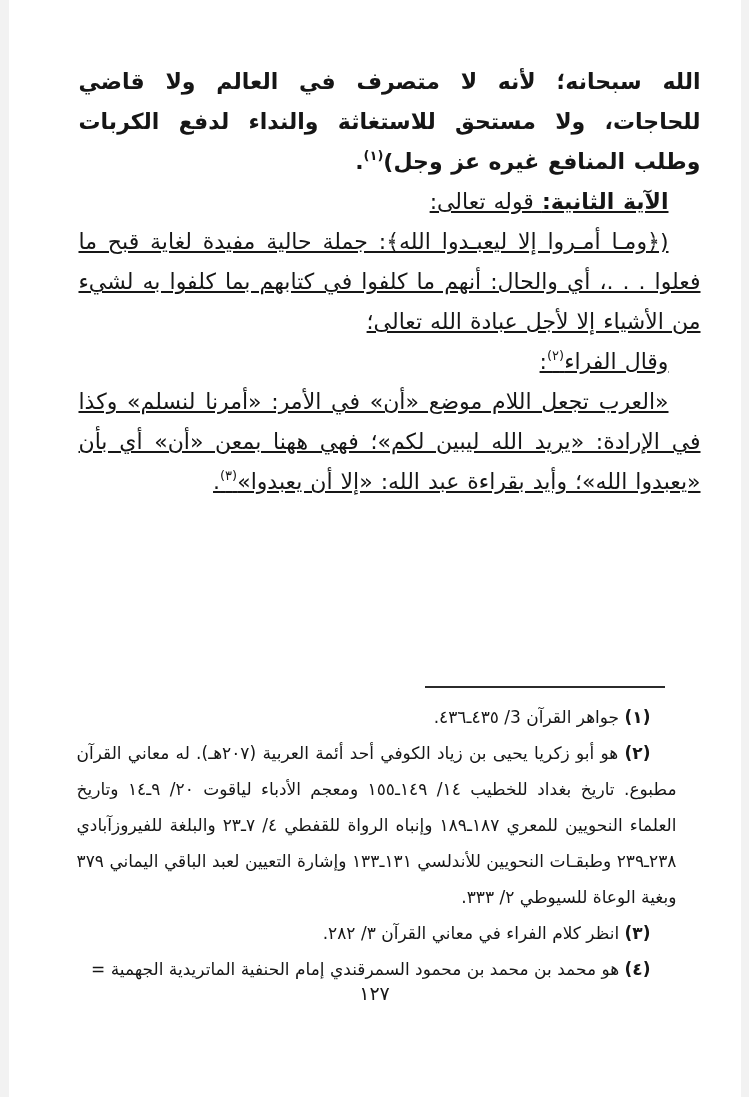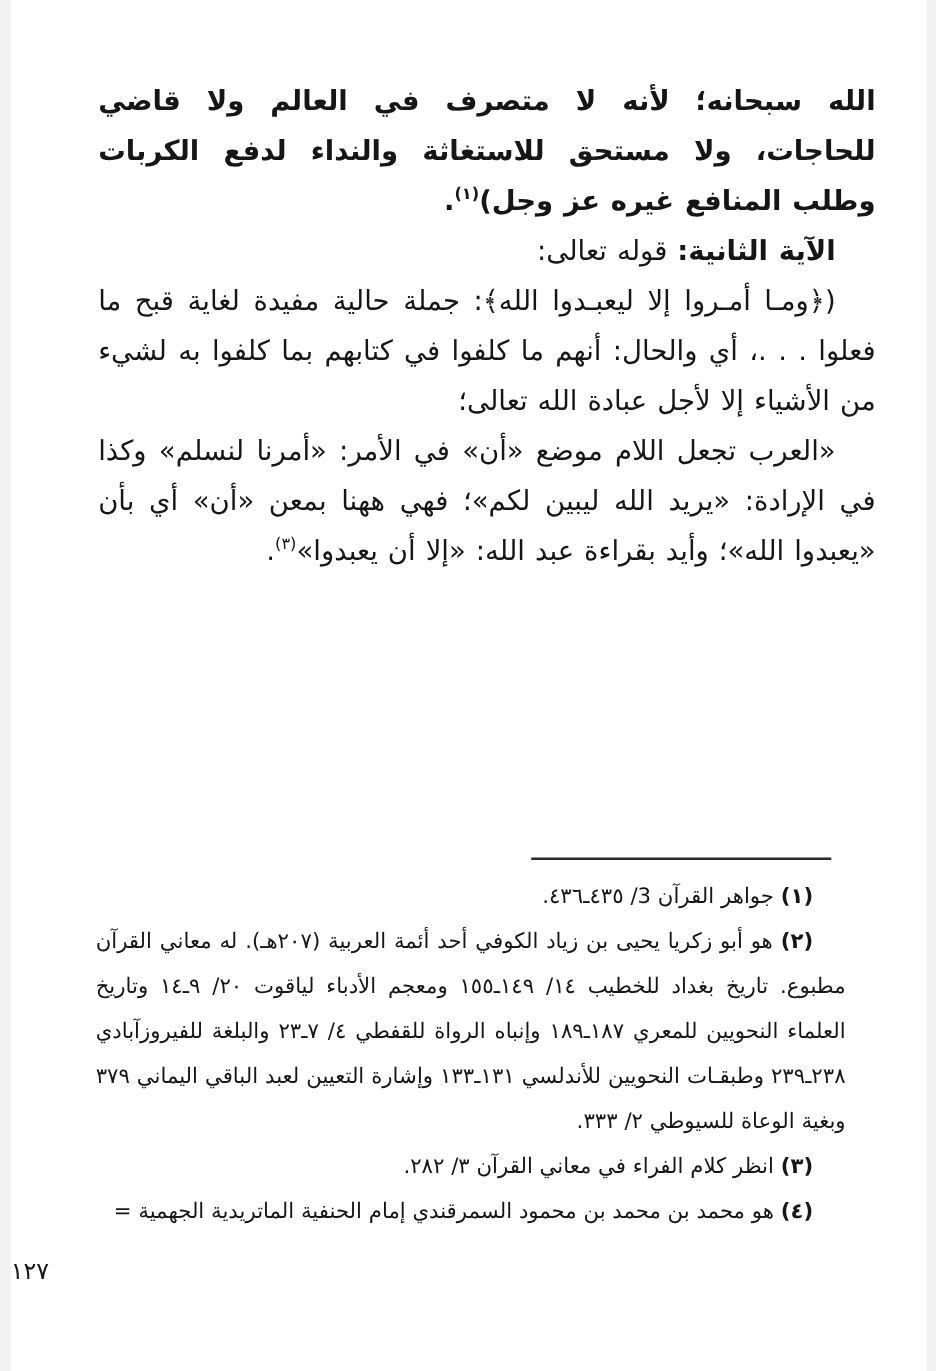--- a/index.html
+++ b/index.html
@@ -25,21 +25,21 @@
     left: 70px;
   }
   .body-par {
     margin: 0;
     font-size: 22px;
     line-height: 40px;
     text-align: justify;
     text-justify: inter-word;
     word-spacing: 1px;
   }
-  .indent   { text-indent: 32px; }
+  .indent   { text-indent: 32px; text-decoration: underline; }
   .indent-lg{ text-indent: 42px; }
   .bold     { font-weight: bold; }
   .fn-ref {
     font-size: 13px;
     line-height: 0;
     vertical-align: 9px;
   }
   .fn-sep {
     position: absolute;
     top: 686px;
@@ -61,41 +61,41 @@
     text-align: justify;
     text-justify: inter-word;
     text-indent: 26px;
   }
   .fn-m { font-weight: bold; }
   .page-number {
     position: absolute;
     top: 982px;
     left: 0;
     right: 0;
-    text-align: left;
+    text-align: center;
     font-size: 19px;
     letter-spacing: 1px;
-    margin-top: 24px;
   }
 </style>
 </head>
 <body>
 
 <div class="page">
 
   <main class="body-text">
 
     <p class="body-par bold"><span>الله سبحانه؛ لأنه لا متصرف في العالم ولا قاضي للحاجات، ولا مستحق للاستغاثة والنداء لدفع الكربات وطلب المنافع غيره عز وجل)</span><sup class="fn-ref">(١)</sup><span>.</span></p>
 
     <p class="body-par indent"><span class="bold">الآية الثانية:</span><span> قوله تعالى:</span></p>
 
 
 
     <p class="body-par indent"><span>(﴿ومـا أمـروا إلا ليعبـدوا الله﴾: جملة حالية مفيدة لغاية قبح ما فعلوا . . .، أي والحال: أنهم ما كلفوا في كتابهم بما كلفوا به لشيء من الأشياء إلا لأجل عبادة الله تعالى؛</span></p>
 
+    <p class="body-par indent"><span>وقال الفراء</span><sup class="fn-ref">(٢)</sup><span>:</span></p>
 
     <p class="body-par indent"><span>«العرب تجعل اللام موضع «أن» في الأمر: «أمرنا لنسلم» وكذا في الإرادة: «يريد الله ليبين لكم»؛ فهي ههنا بمعن «أن» أي بأن «يعبدوا الله»؛ وأيد بقراءة عبد الله: «إلا أن يعبدوا»</span><sup class="fn-ref">(٣)</sup><span>.</span></p>
 
 
   </main>
 
   <div class="fn-sep"></div>
 
   <section class="footnotes">
 

